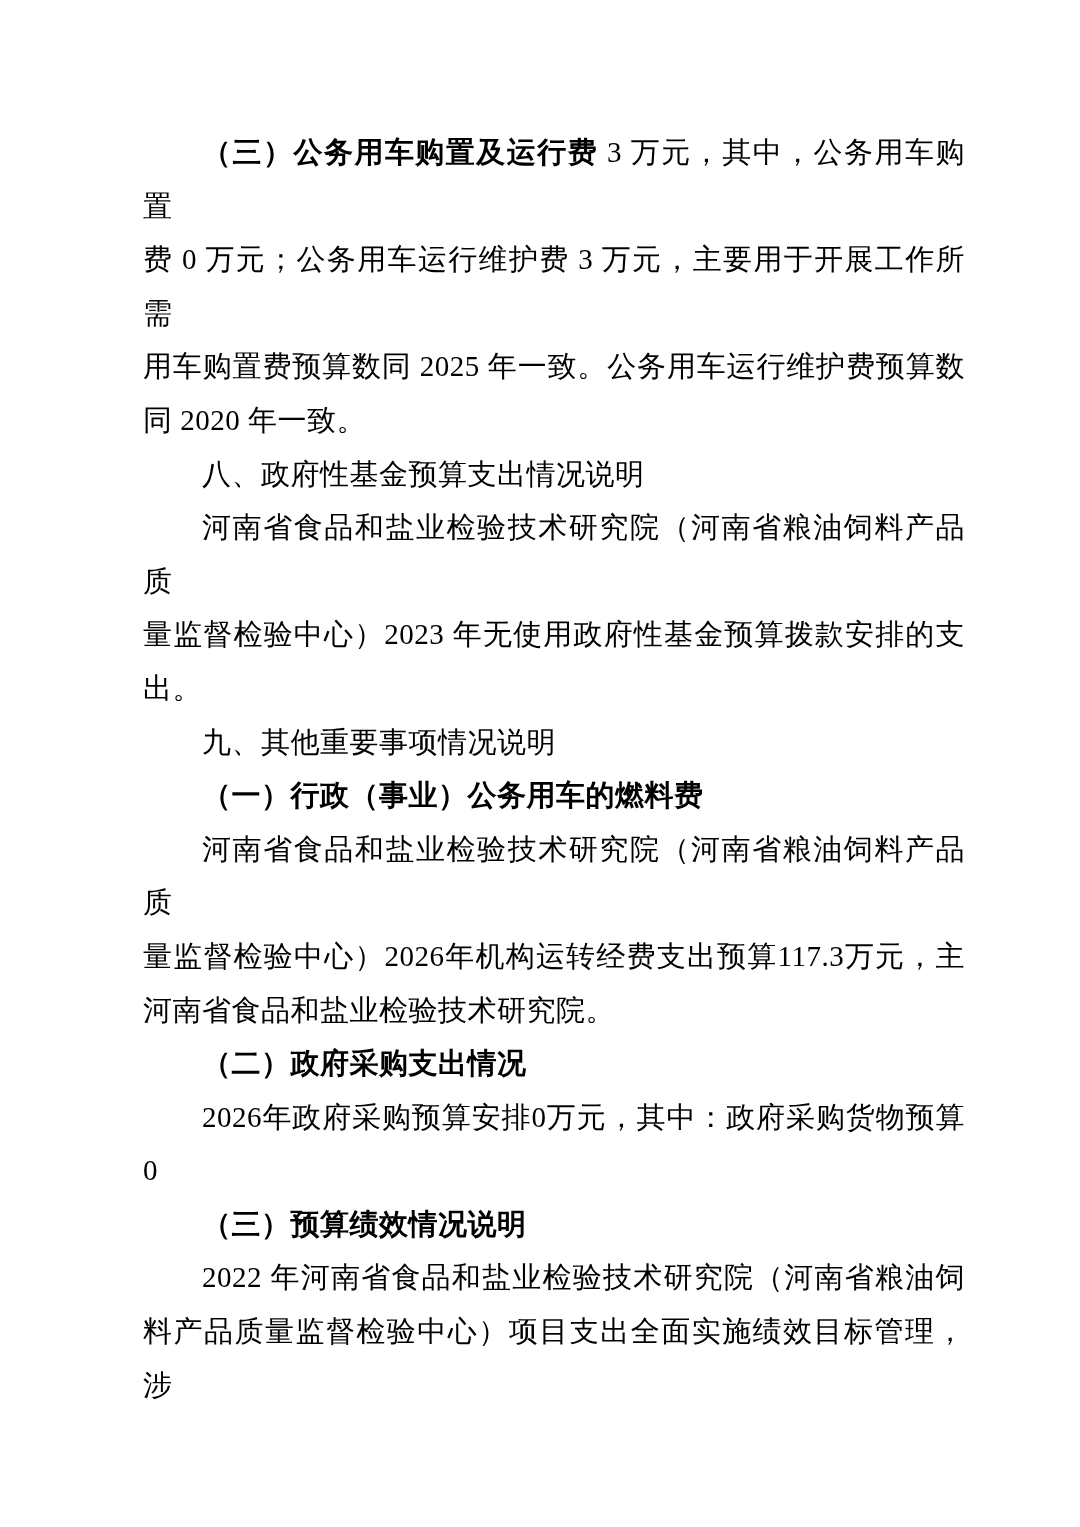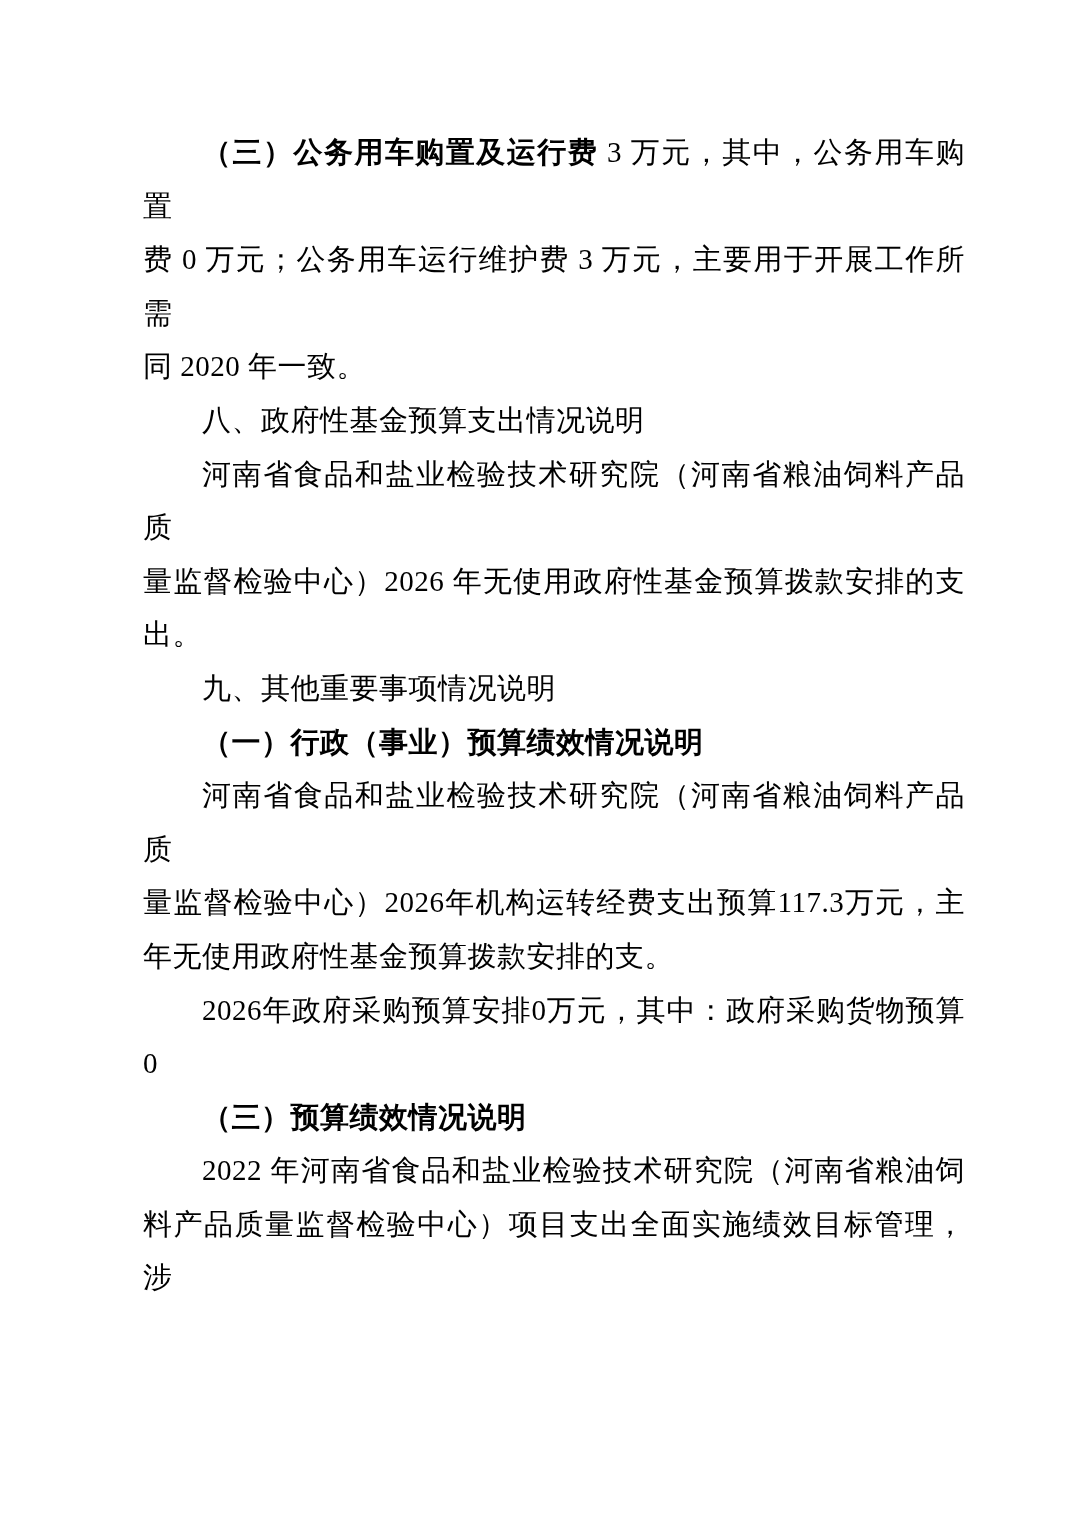--- a/index.html
+++ b/index.html
@@ -48,28 +48,30 @@
     font-weight: 700;
   }
 </style>
 </head>
 <body>
 
 <div class="page">
   <div class="doc" id="doc">
       <div class="line indent fill"><span class="seg-kai">（三）公务用车购置及运行费</span><span class="seg-body"> 3 万元，其中，公务用车购置</span></div>
       <div class="line fill"><span class="seg-body">费 0 万元；公务用车运行维护费 3 万元，主要用于开展工作所需</span></div>
+      <div class="line fill"><span class="seg-body">用车购置费预算数同 2025 年一致。公务用车运行维护费预算数</span></div>
       <div class="line"><span class="seg-body">同 2020 年一致。</span></div>
       <div class="line indent"><span class="seg-hei">八、政府性基金预算支出情况说明</span></div>
       <div class="line indent fill"><span class="seg-body">河南省食品和盐业检验技术研究院（河南省粮油饲料产品质</span></div>
-      <div class="line fill"><span class="seg-body">量监督检验中心）2026 年无使用政府性基金预算拨款安排的支</span></div>
+      <div class="line fill"><span class="seg-body">量监督检验中心）2023 年无使用政府性基金预算拨款安排的支</span></div>
       <div class="line"><span class="seg-body">出。</span></div>
       <div class="line indent"><span class="seg-hei">九、其他重要事项情况说明</span></div>
-      <div class="line indent"><span class="seg-kai">（一）行政（事业）预算绩效情况说明</span></div>
+      <div class="line indent"><span class="seg-kai">（一）行政（事业）公务用车的燃料费</span></div>
       <div class="line indent fill"><span class="seg-body">河南省食品和盐业检验技术研究院（河南省粮油饲料产品质</span></div>
       <div class="line fill"><span class="seg-body">量监督检验中心）2026年机构运转经费支出预算117.3万元，主</span></div>
-      <div class="line"><span class="seg-body">年无使用政府性基金预算拨款安排的支。</span></div>
+      <div class="line"><span class="seg-body">河南省食品和盐业检验技术研究院。</span></div>
+      <div class="line indent"><span class="seg-kai">（二）政府采购支出情况</span></div>
       <div class="line indent fill"><span class="seg-body">2026年政府采购预算安排0万元，其中：政府采购货物预算0</span></div>
       <div class="line indent"><span class="seg-kai">（三）预算绩效情况说明</span></div>
       <div class="line indent fill"><span class="seg-body">2022 年河南省食品和盐业检验技术研究院（河南省粮油饲</span></div>
       <div class="line fill"><span class="seg-body">料产品质量监督检验中心）项目支出全面实施绩效目标管理，涉</span></div>
     </div>
 </div>
 
 </body></html>

